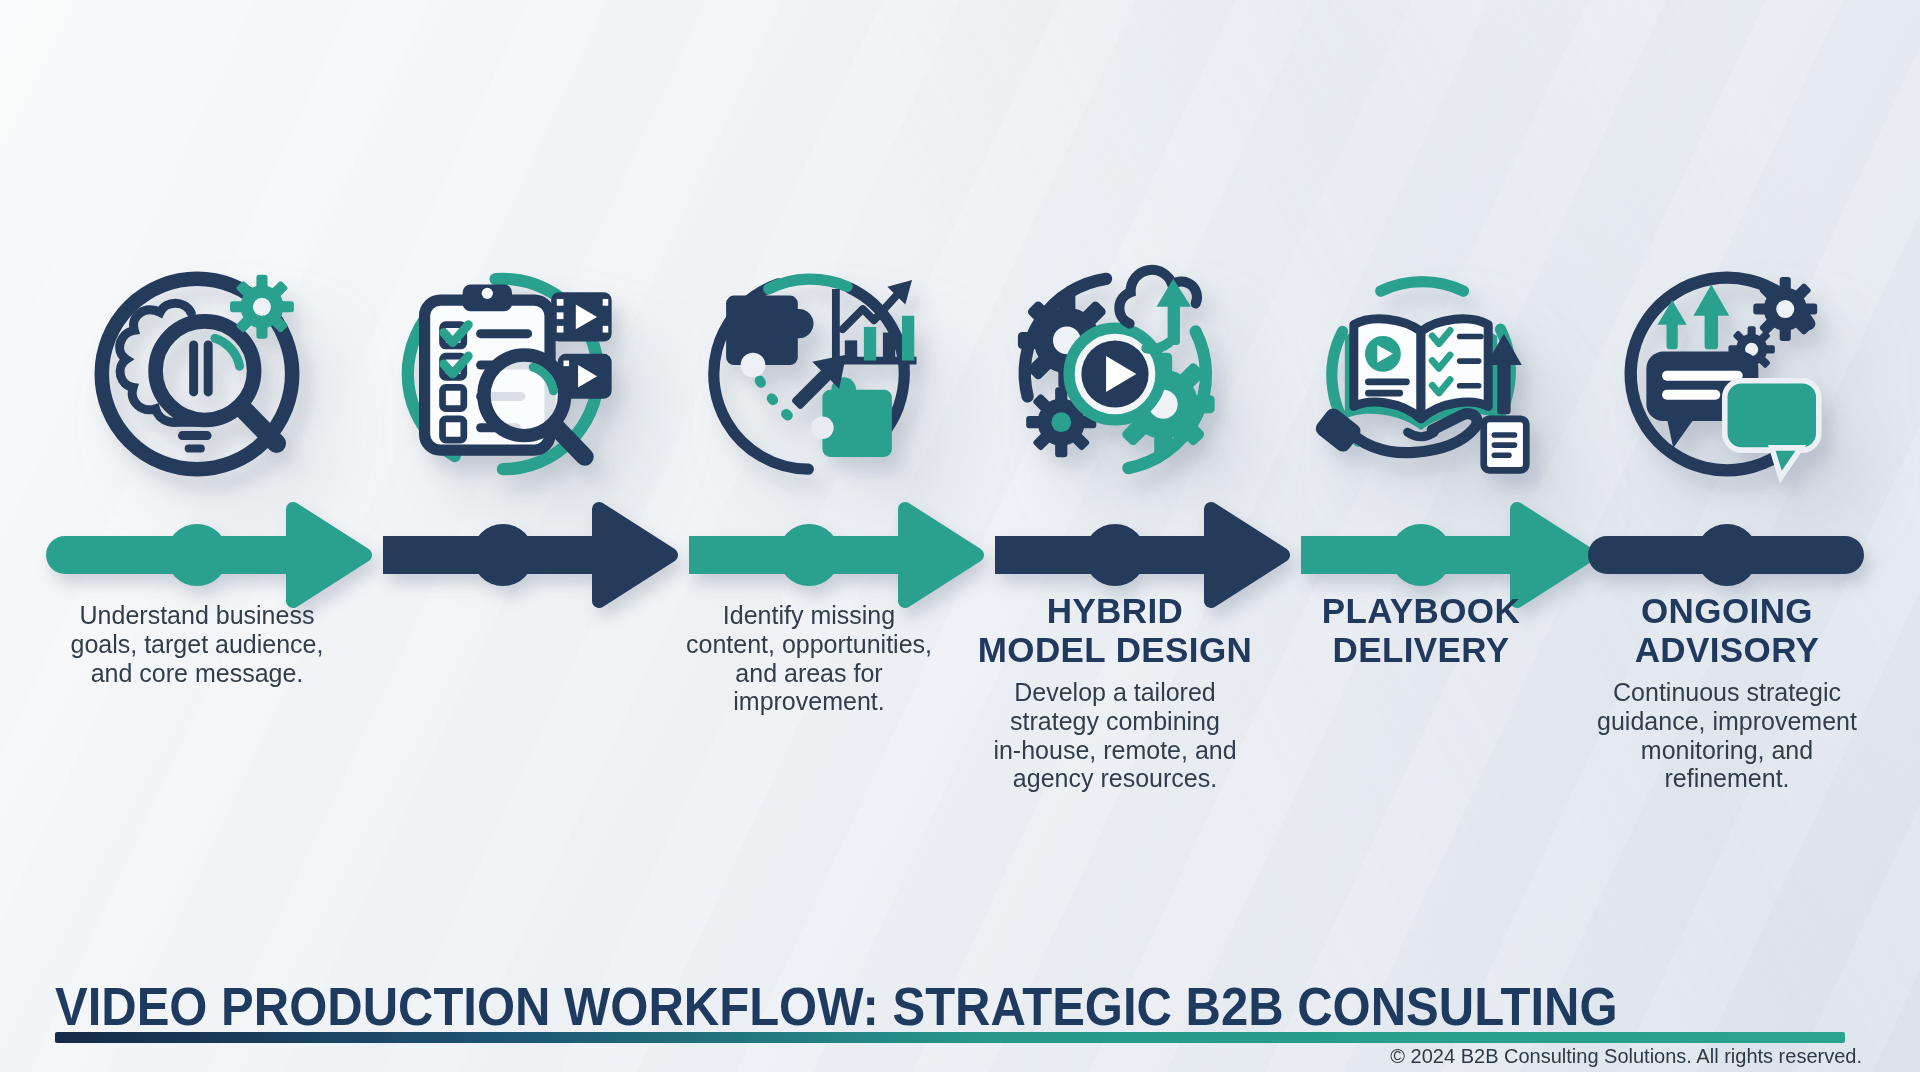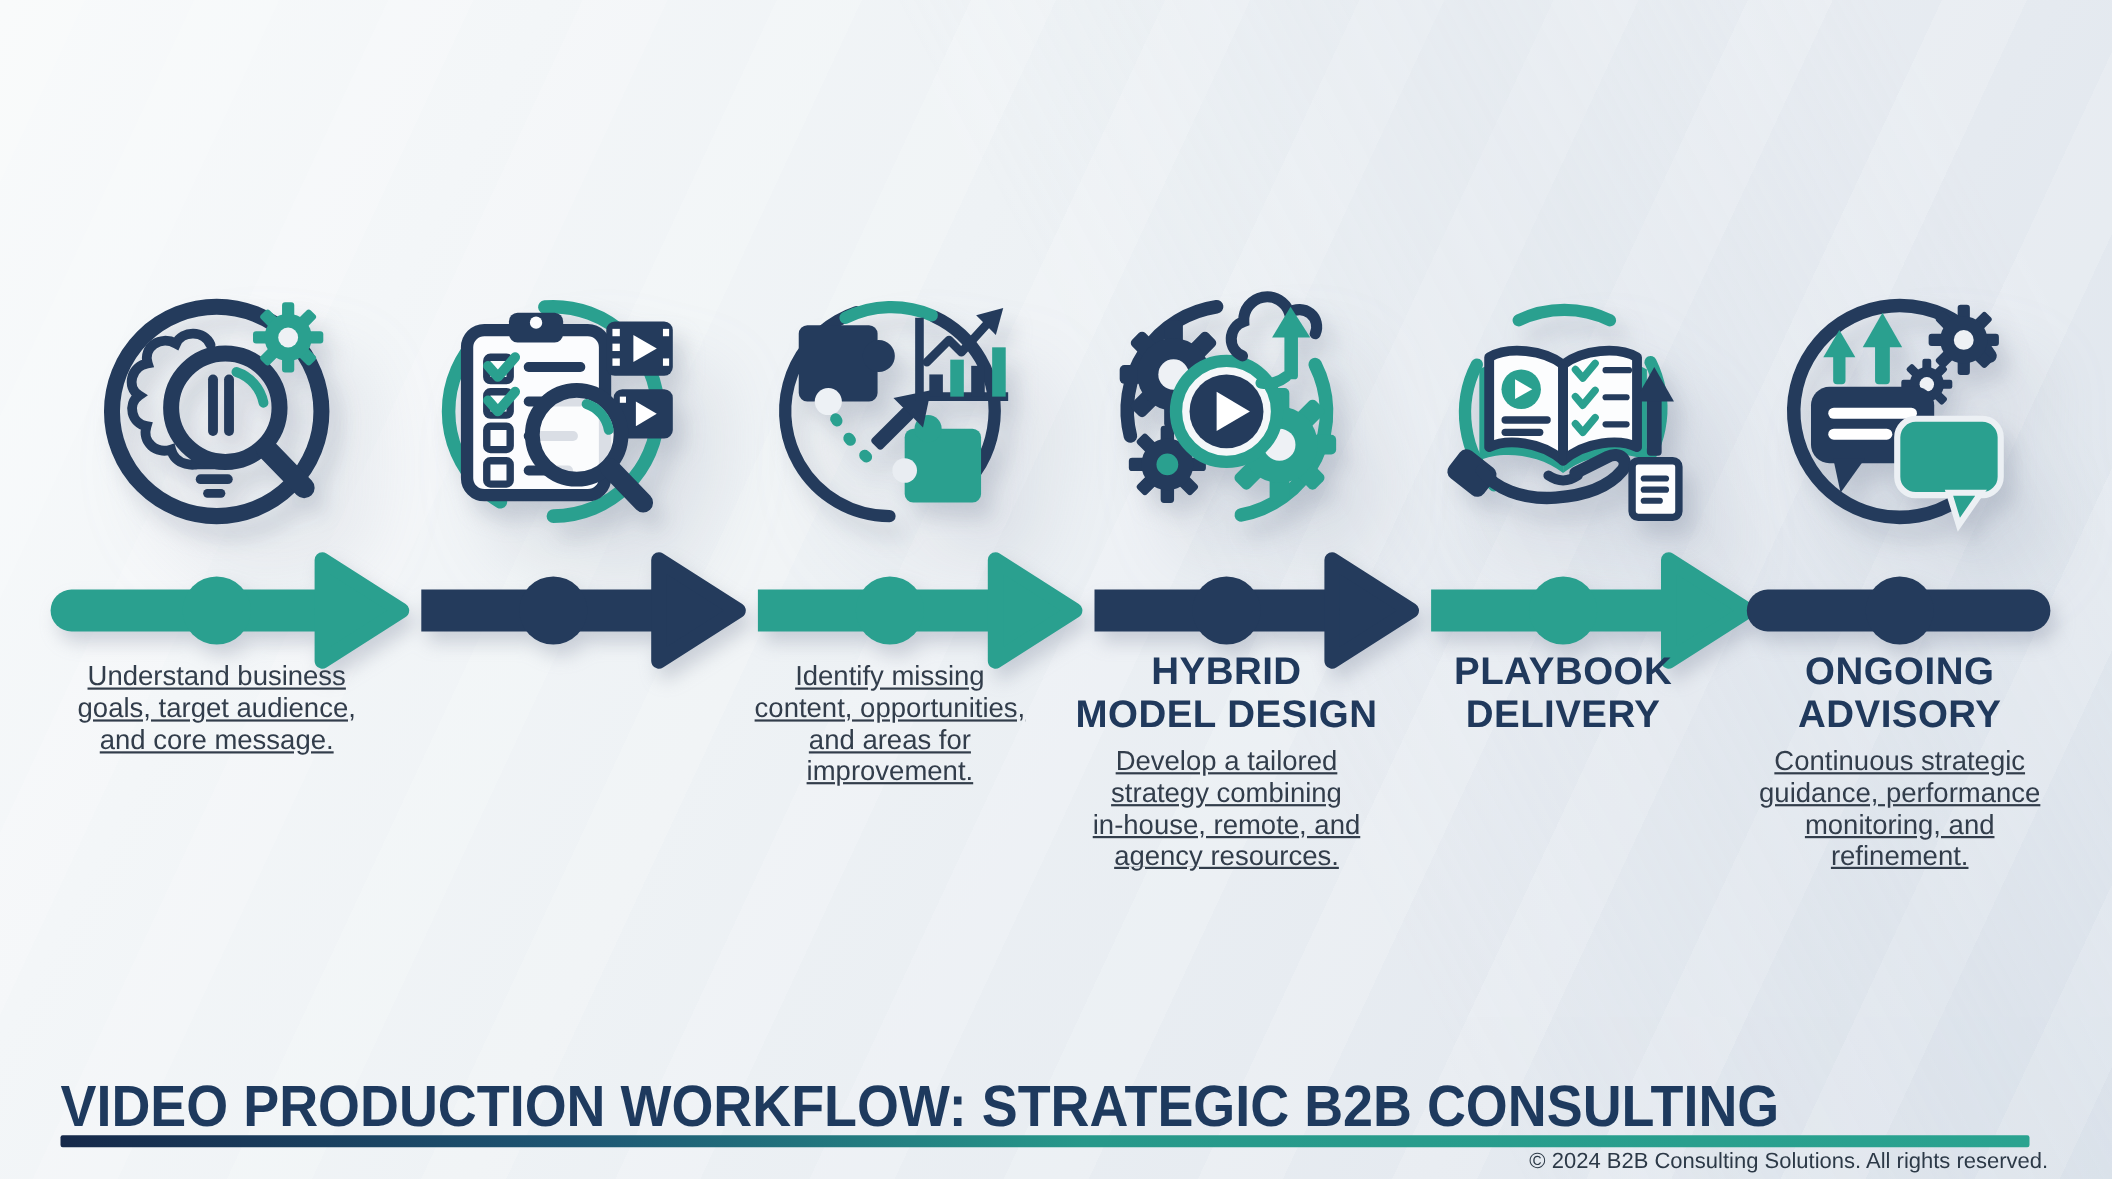--- a/index.html
+++ b/index.html
@@ -29,21 +29,20 @@
     position:absolute;top:592px;width:306px;text-align:center;
     left:calc(44px + var(--i)*306px);
   }
   .stage-title{
     font-size:35px;font-weight:800;color:#20395c;letter-spacing:.4px;
     line-height:1.1;white-space:pre-line;
   }
   .stage-desc{
     margin-top:9px;font-size:25px;line-height:1.15;color:#323d4b;
     white-space:pre-line;
-    text-decoration:underline;
   }
   .timeline{
     position:absolute;left:0;top:495px;
     filter:drop-shadow(6px 10px 8px rgba(120,132,152,.32));
   }
   .footer-title{
     position:absolute;left:55px;top:976px;font-size:49px;font-weight:800;
     color:#1e3a5e;letter-spacing:0;transform:scaleY(1.08);transform-origin:left top;
     white-space:nowrap;
   }
@@ -288,20 +287,20 @@
 agency resources.</div>
 </div>
 <div class="stage-text" style="--i:4">
   <div class="stage-title">PLAYBOOK
 DELIVERY</div>
 </div>
 <div class="stage-text" style="--i:5">
   <div class="stage-title">ONGOING
 ADVISORY</div>
   <div class="stage-desc">Continuous strategic
-guidance, performance
+guidance, improvement
 monitoring, and
 refinement.</div>
 </div>
 
 <div class="footer-title">VIDEO PRODUCTION WORKFLOW: STRATEGIC B2B CONSULTING</div>
 <div class="footer-bar"></div>
 <div class="copyright">© 2024 B2B Consulting Solutions. All rights reserved.</div>
 
 </body></html>

